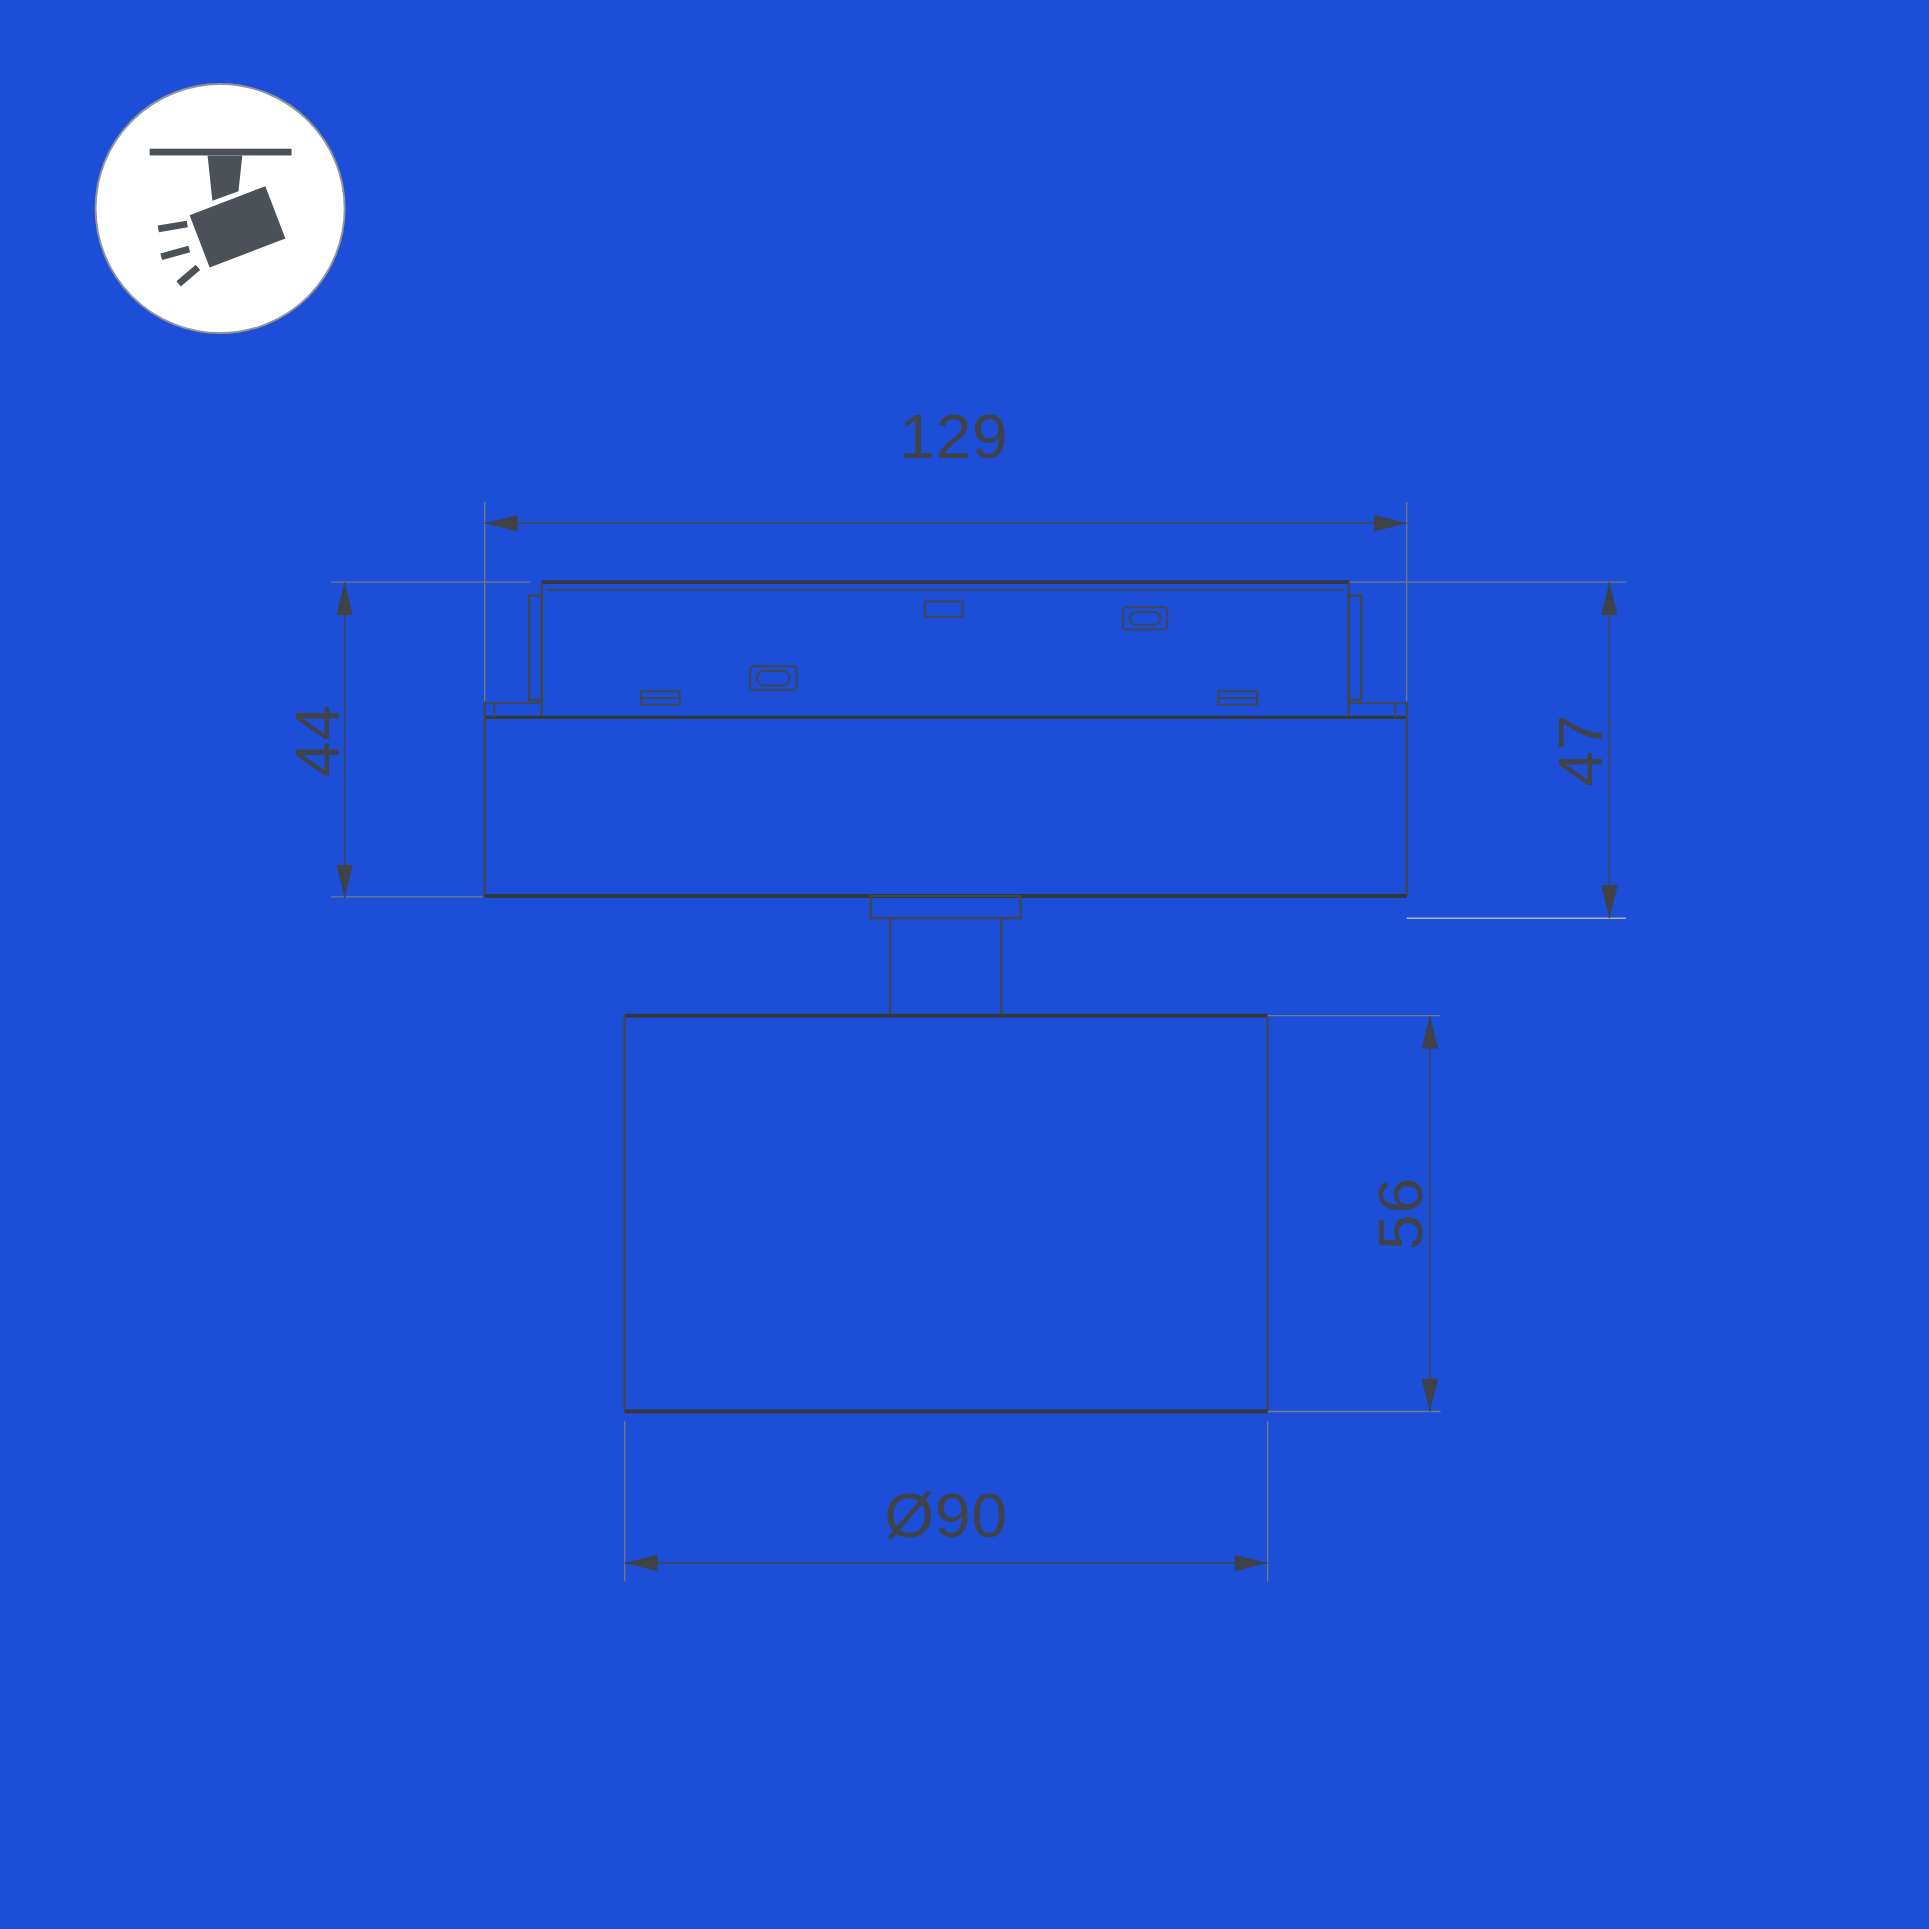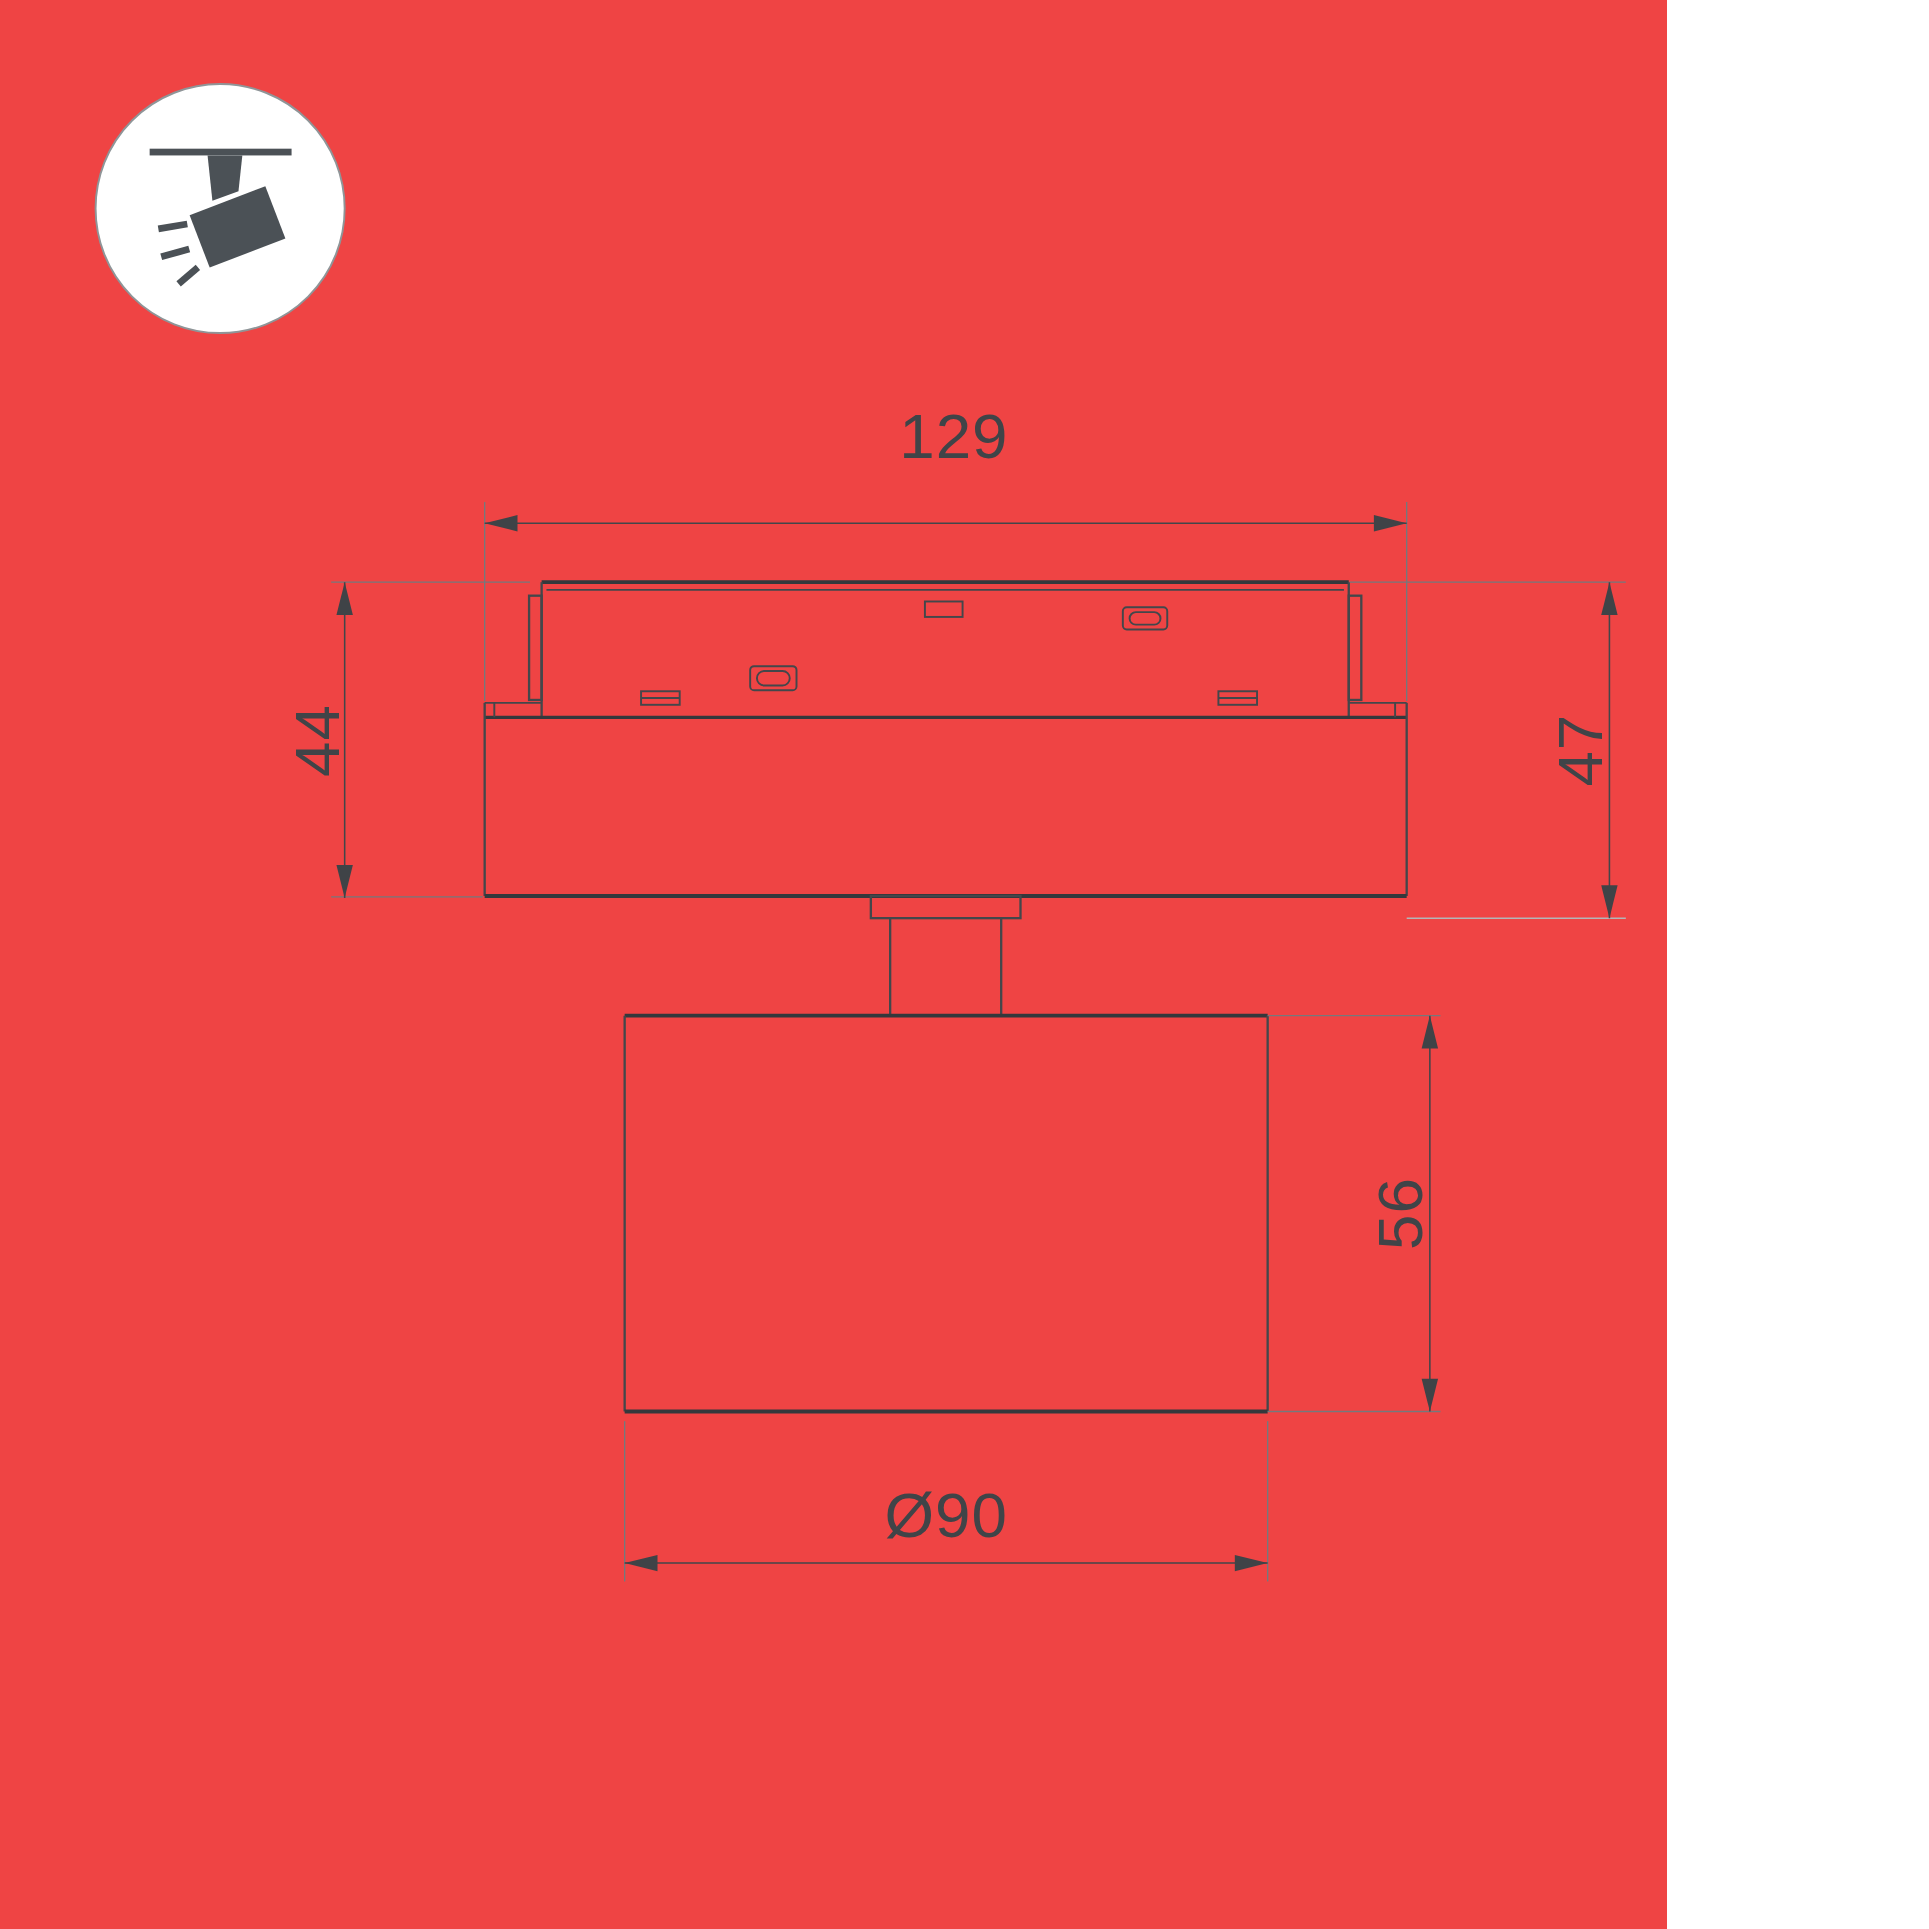--- a/index.html
+++ b/index.html
@@ -1,16 +1,16 @@
 <!DOCTYPE html>
 <html><head>
 <meta charset="utf-8">
 <style>
   html,body{margin:0;padding:0;background:#ffffff;}
-  .canvas{width:1667px;height:1929px;position:relative;background:#ef4444;overflow:hidden;}
+  .canvas{width:1929px;height:1929px;position:relative;background:#1d4ed8;overflow:hidden;}
   svg{display:block;}
   .heavy{stroke:#34383c;stroke-width:4;fill:none;}
   .heavy2{stroke:#34383c;stroke-width:3.4;fill:none;}
   .med{stroke:#43474b;stroke-width:2.4;fill:none;}
   .med2{stroke:#43474b;stroke-width:2.0;fill:none;}
   .thinline{stroke:#42464a;stroke-width:1.6;fill:none;}
   .ext{stroke:#74797d;stroke-width:1.4;fill:none;}
   .ext-light{stroke:#b2b5b7;stroke-width:1.6;fill:none;}
   .arrow{fill:#3f4347;stroke:none;}
   text.dim{font-family:"Liberation Sans","DejaVu Sans",sans-serif;font-size:66px;fill:#404448;letter-spacing:1px;}

